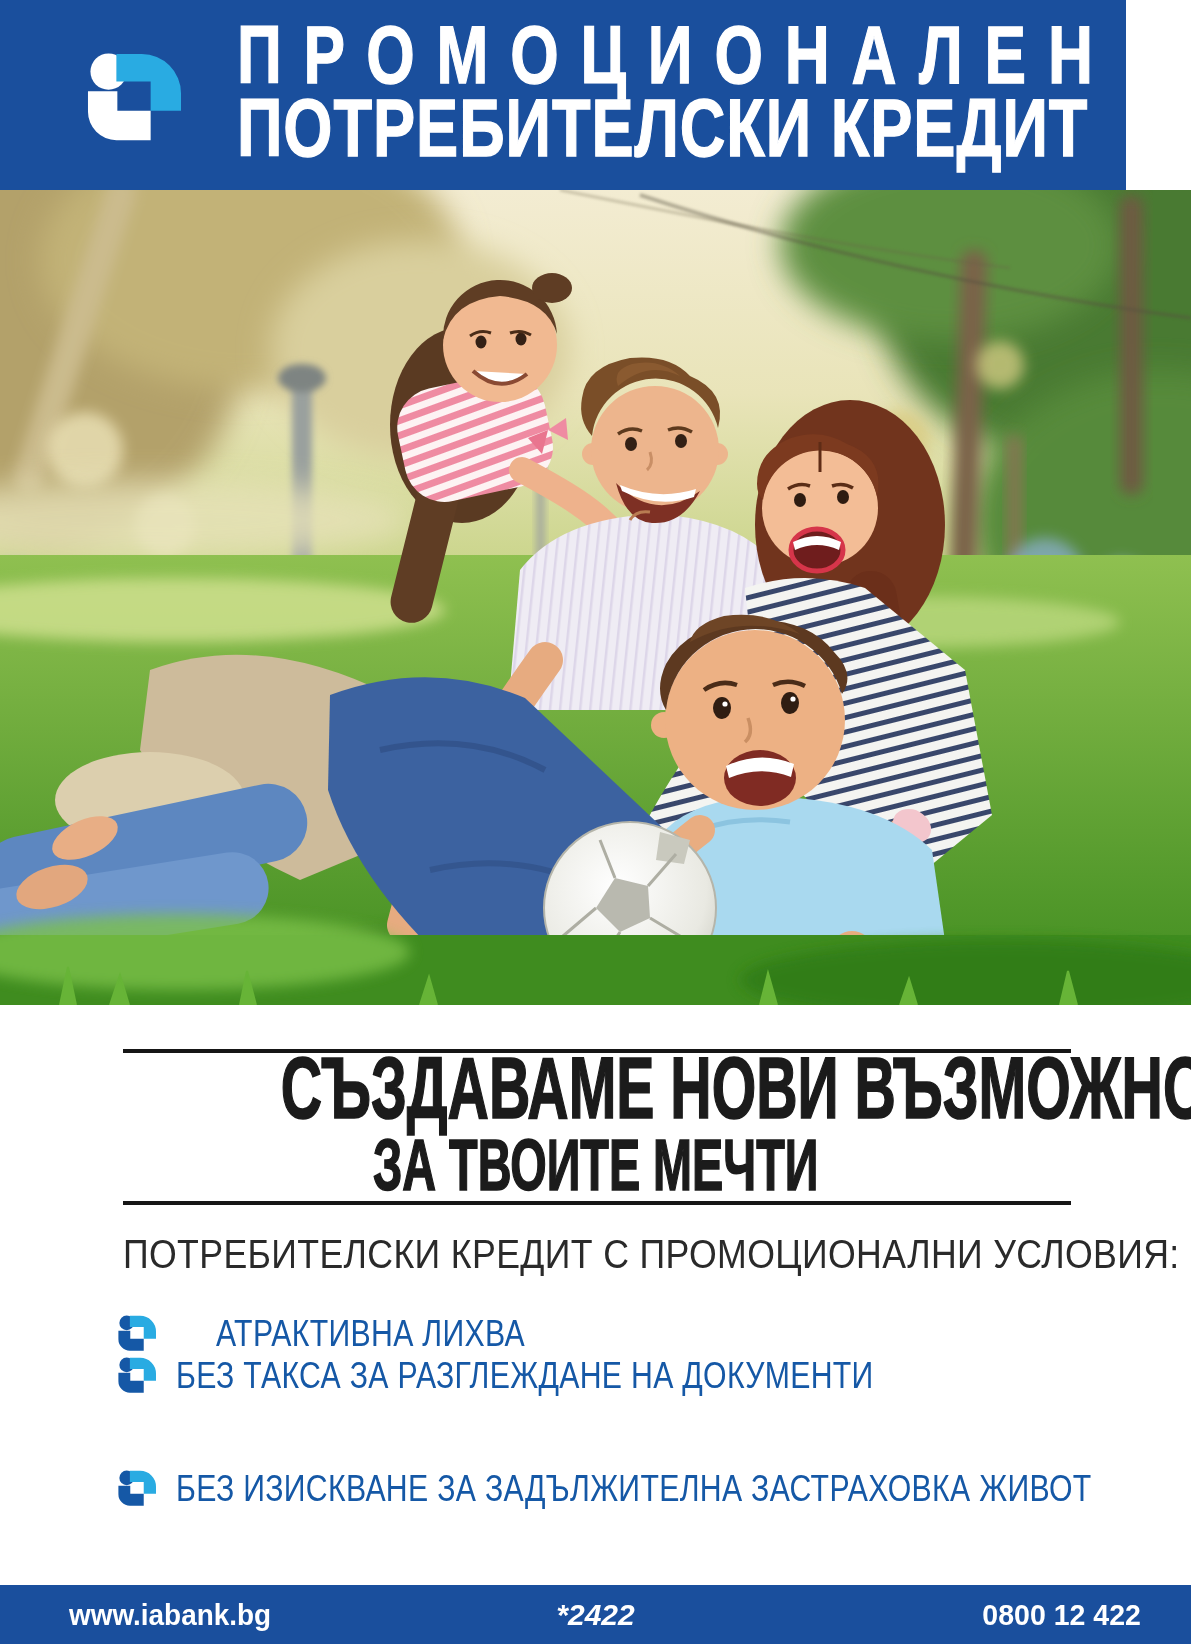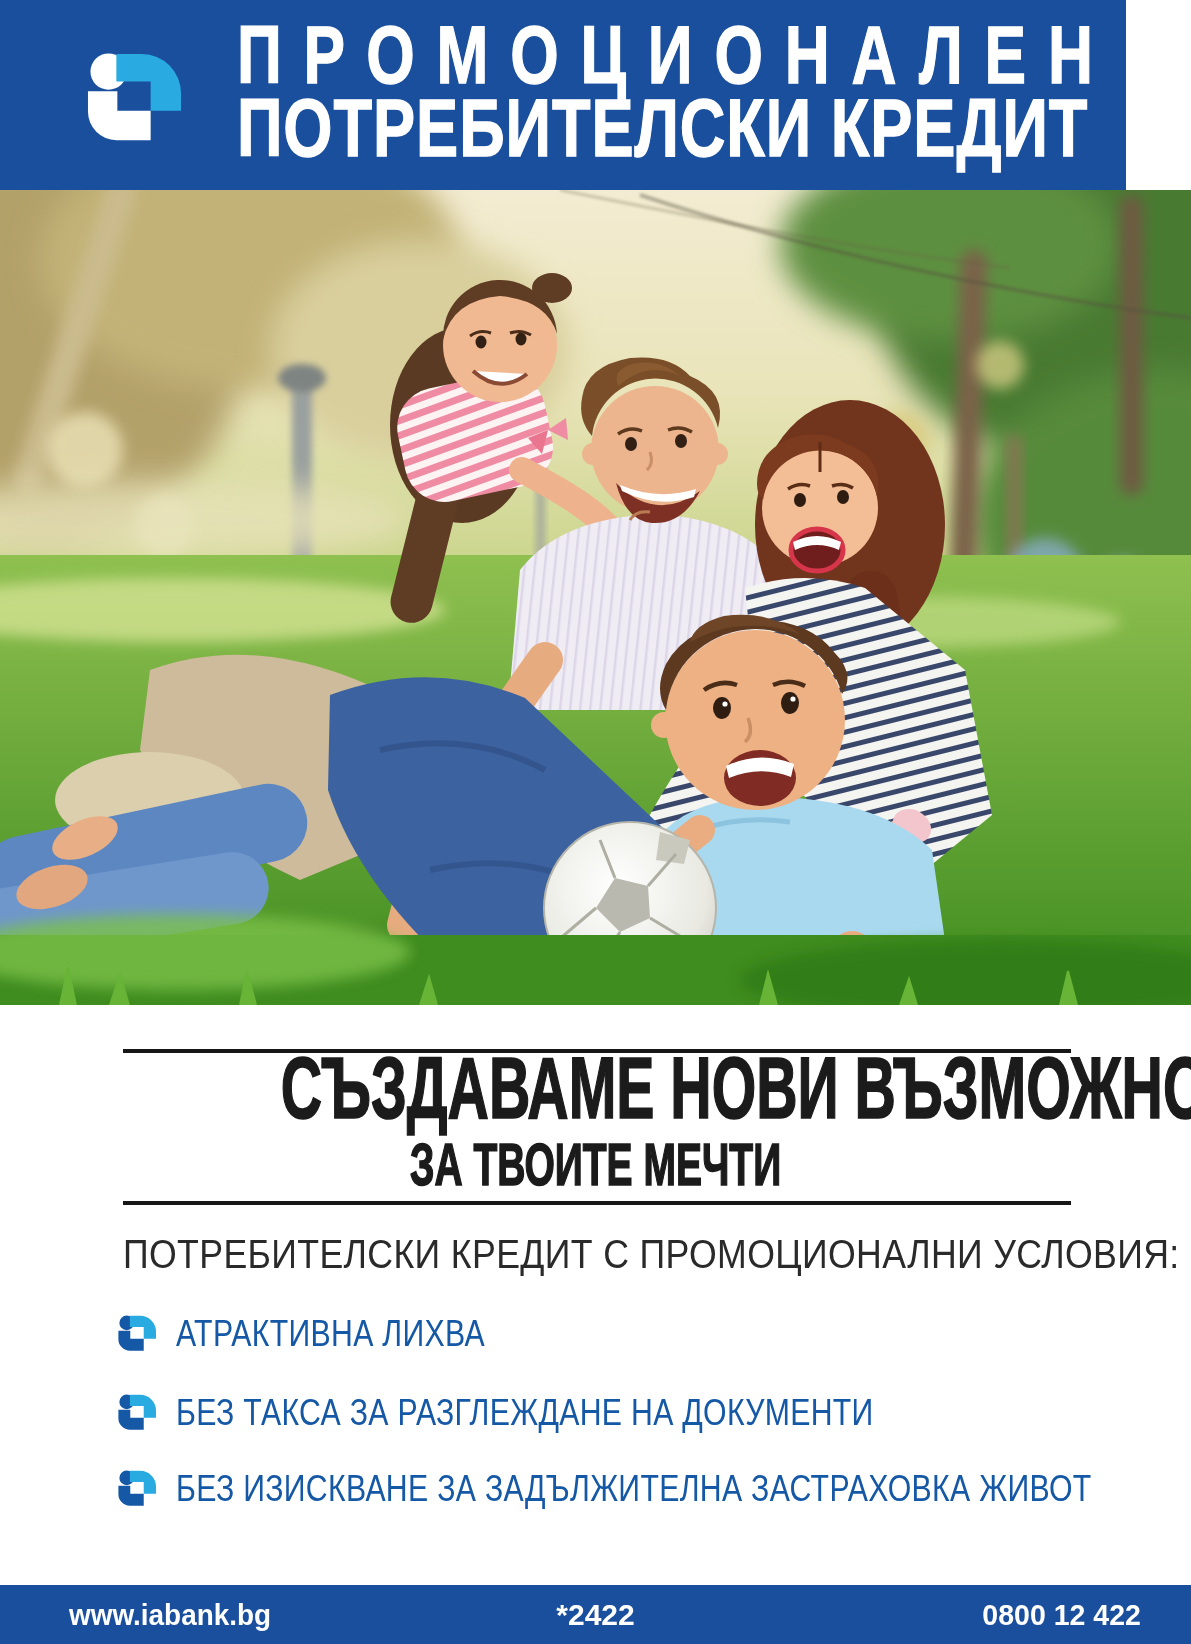--- a/index.html
+++ b/index.html
@@ -19,38 +19,38 @@
   .photo{position:absolute;left:0;top:190px;width:1191px;height:815px;overflow:hidden;}
   .photo svg{display:block;width:1191px;height:815px;}
   
   .rule{position:absolute;left:123px;width:948px;height:4px;background:#161616;}
   .rule-top{top:1049px;}
   .rule-bottom{top:1201px;}
   .headline{position:absolute;left:0;width:1191px;text-align:center;color:#1b1b1b;
             font-weight:700;white-space:nowrap;-webkit-text-stroke:1.6px #1b1b1b;}
   .headline span{display:inline-block;transform:scaleX(0.65);transform-origin:center top;}
   .headline1{top:1044px;font-size:88px;line-height:88px;}
-  .headline2{top:1121px;font-size:60px;line-height:88px;}
+  .headline2{top:1121px;font-size:72px;line-height:88px;}
   .subheading{position:absolute;left:123px;top:1232px;font-size:41px;line-height:44px;
               color:#2a2a2a;white-space:nowrap;transform:scaleX(0.87);transform-origin:left top;
               letter-spacing:0.01em;}
   
   .bullet-row{position:absolute;left:117px;height:46px;display:flex;align-items:center;}
   .bullet-row .bicon{width:40px;height:38px;flex:0 0 auto;}
   .bullet-label{margin-left:19px;font-size:36px;color:#1558a6;white-space:nowrap;
                 transform:scaleX(0.84);transform-origin:left center;letter-spacing:0.01em;}
-  .bullet1{top:1311px;}
-  .bullet2{top:1390px;text-align:center;}
+  .bullet1{top:1311px;gap:40px;}
+  .bullet2{top:1353px;text-align:center;}
   .bullet3{top:1466px;}
   
   .footer{position:absolute;left:0;top:1585px;width:1191px;height:59px;background:#1a4f9d;}
   .ftext{position:absolute;top:0;height:59px;display:flex;align-items:center;color:#ffffff;
          font-weight:700;font-size:30px;white-space:nowrap;}
   .fwebsite{left:69px;transform:scaleX(0.93);transform-origin:left center;}
-  .fshort{left:0;width:1191px;justify-content:center;}
+  .fshort{left:0;width:1191px;justify-content:center;font-style:italic;}
   .fphone{right:50px;transform:scaleX(0.95);transform-origin:right center;}
 </style>
 </head>
 <body>
 
 <div class="poster">
 
   <div class="header">
     <svg class="logo" viewBox="0 0 100 96" aria-hidden="true">
       <circle cx="24" cy="20" r="18.5" fill="#ffffff"></circle>

